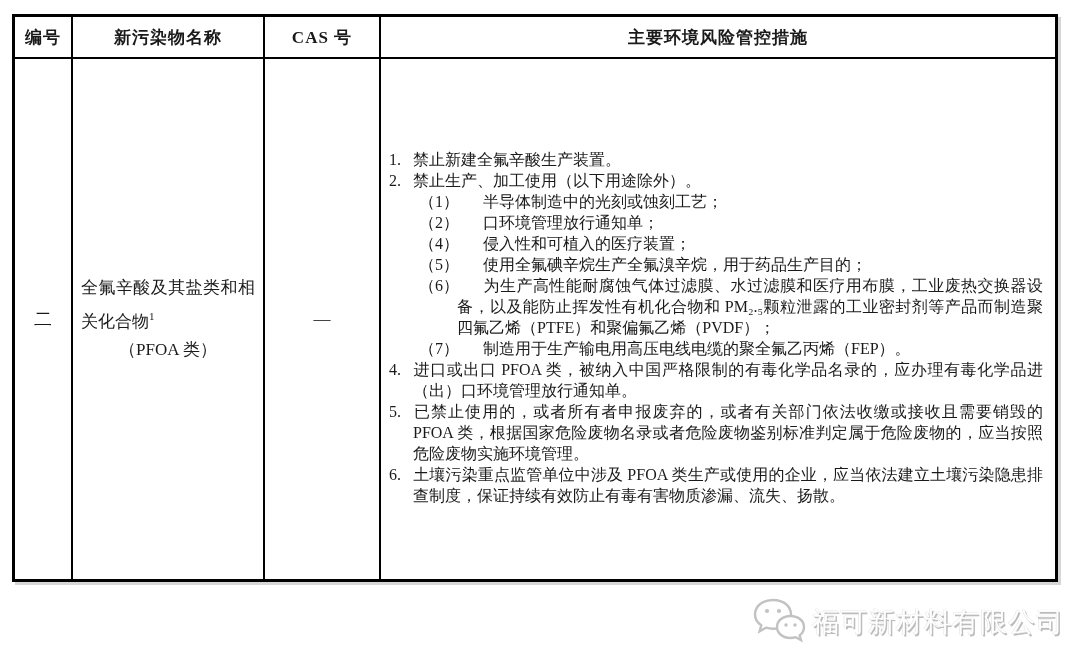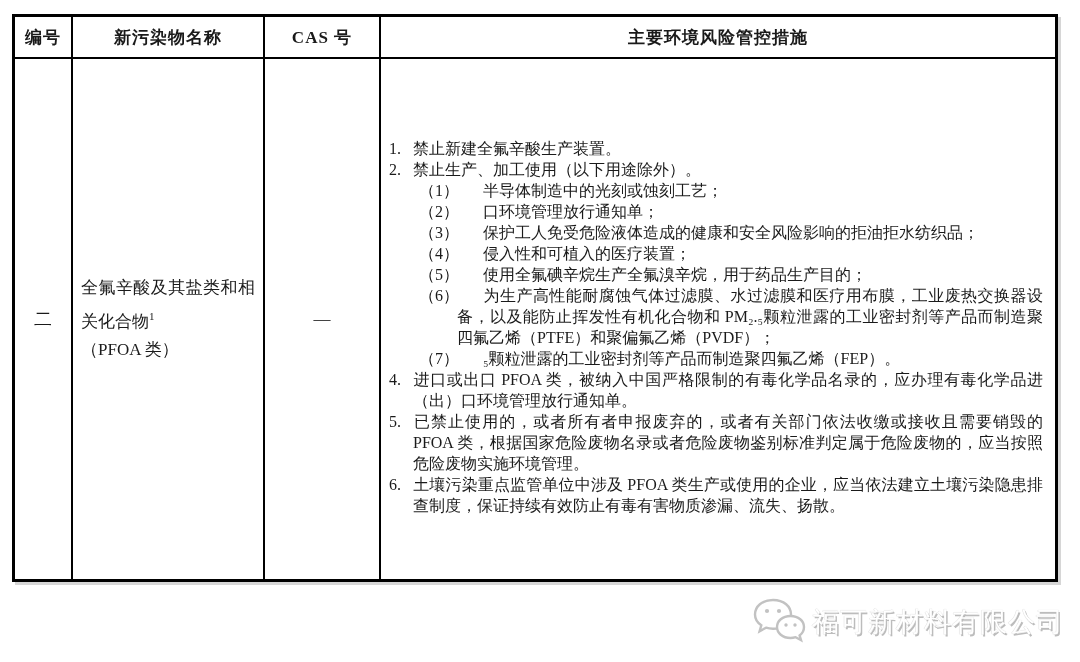--- a/index.html
+++ b/index.html
@@ -21,21 +21,21 @@
   }
   .cell { border-right: 2px solid #000; }
   .cell:nth-child(4n) { border-right: none; }
   .hcell {
     border-bottom: 2px solid #000;
     display: flex; align-items: center; justify-content: center;
     font-weight: bold; font-size: 17px; letter-spacing: 1px;
   }
   .bcell { display: flex; flex-direction: column; justify-content: center; }
   .cell-number { align-items: center; font-size: 18px; }
-  .cell-name { padding: 0 8px; font-size: 17px; line-height: 28px; }
+  .cell-name { padding: 0 8px; font-size: 17px; line-height: 28px; align-items: center; }
   .cell-name .name-main { text-align: justify; text-justify: inter-character; }
   .cell-name sup { font-size: 11px; }
   .cell-cas { align-items: center; font-size: 17px; }
   .cell-measures { padding: 16px 12px 0 8px; font-size: 16px; line-height: 21px; }
   .measures-list .measure { text-align: justify; }
   .measure .marker { display: inline-block; text-indent: 0; }
   .measure.m1 { padding-left: 24px; text-indent: -24px; }
   .measure.m1 .marker { width: 24px; }
   .measure.m2 { padding-left: 68px; text-indent: -38px; }
   .measure.m2 .marker { width: 64px; }
@@ -74,25 +74,24 @@
   </div>
   <div class="cell bcell cell-cas">
     <span>—</span>
   </div>
   <div class="cell bcell cell-measures">
     <div class="measures-list">
         <div class="measure m1"><span class="marker">1.</span><span>禁止新建全氟辛酸生产装置。</span></div>
         <div class="measure m1"><span class="marker">2.</span><span>禁止生产、加工使用（以下用途除外）。</span></div>
         <div class="measure m2"><span class="marker">（1）</span><span>半导体制造中的光刻或蚀刻工艺；</span></div>
         <div class="measure m2"><span class="marker">（2）</span><span>口环境管理放行通知单；</span></div>
-        <div class="measure m2"><span class="marker">（3）</span><span>保护工人免受危险液体造成的健康和安全风险影响的拒油拒水纺织品；</span></div>
         <div class="measure m2"><span class="marker">（4）</span><span>侵入性和可植入的医疗装置；</span></div>
         <div class="measure m2"><span class="marker">（5）</span><span>使用全氟碘辛烷生产全氟溴辛烷，用于药品生产目的；</span></div>
         <div class="measure m2"><span class="marker">（6）</span><span>为生产高性能耐腐蚀气体过滤膜、水过滤膜和医疗用布膜，工业废热交换器设备，以及能防止挥发性有机化合物和 PM₂.₅颗粒泄露的工业密封剂等产品而制造聚四氟乙烯（PTFE）和聚偏氟乙烯（PVDF）；</span></div>
-        <div class="measure m2"><span class="marker">（7）</span><span>₅颗粒泄露的工业密封剂等产品而制造聚四氟乙烯（FEP）。</span></div>
+        <div class="measure m2"><span class="marker">（7）</span><span>制造用于生产输电用高压电线电缆的聚全氟乙丙烯（FEP）。</span></div>
         <div class="measure m1"><span class="marker">4.</span><span>进口或出口 PFOA 类，被纳入中国严格限制的有毒化学品名录的，应办理有毒化学品进（出）口环境管理放行通知单。</span></div>
         <div class="measure m1"><span class="marker">5.</span><span>已禁止使用的，或者所有者申报废弃的，或者有关部门依法收缴或接收且需要销毁的 PFOA 类，根据国家危险废物名录或者危险废物鉴别标准判定属于危险废物的，应当按照危险废物实施环境管理。</span></div>
         <div class="measure m1"><span class="marker">6.</span><span>土壤污染重点监管单位中涉及 PFOA 类生产或使用的企业，应当依法建立土壤污染隐患排查制度，保证持续有效防止有毒有害物质渗漏、流失、扬散。</span></div>
       </div>
   </div>
 </div>
 
 <div class="watermark">
   <span class="wechat-logo">
     <svg width="54" height="48" viewBox="0 0 54 48">

